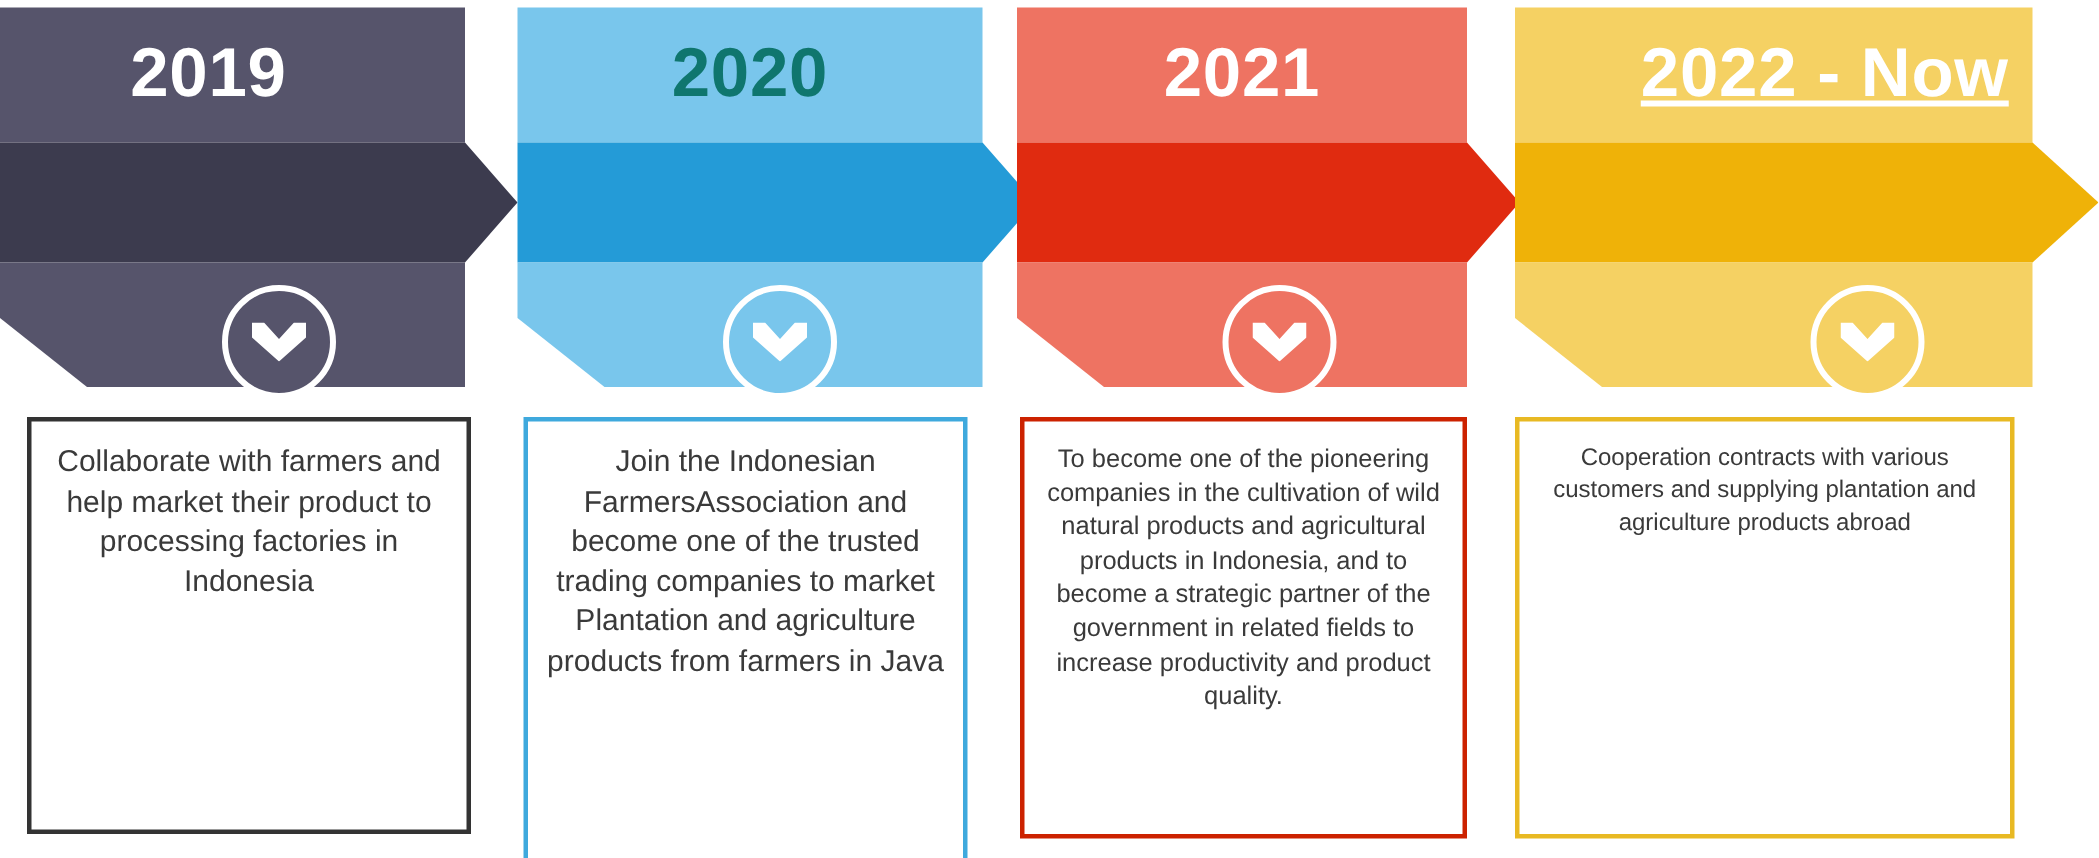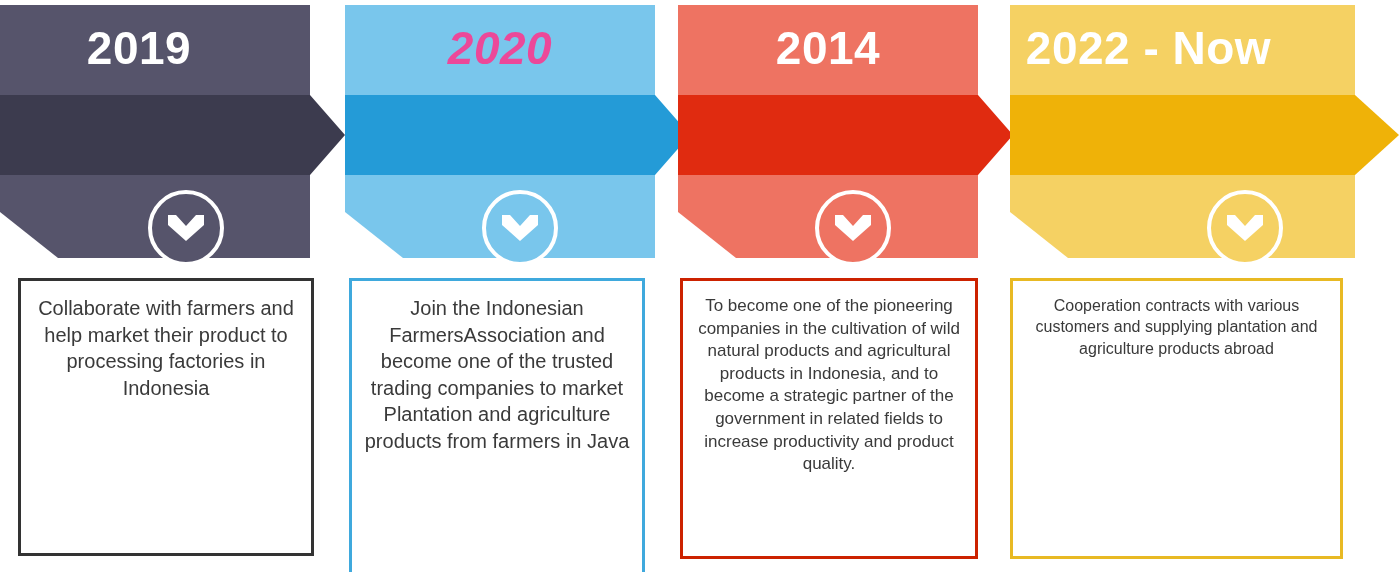--- a/index.html
+++ b/index.html
@@ -97,55 +97,55 @@
     <span class="body">Collaborate with farmers and help market their product to processing factories in Indonesia</span>
   </div>
 
   <div class="banner" style="left:345px; width:345px; height:260px;">
     <svg width="345" height="260" viewBox="0 0 345 260">
       <polygon points="0,5 310,5 310,95 0,95" fill="#79C6EC"></polygon>
       <polygon points="0,95 310,95 345,135 310,175 0,175" fill="#249BD7"></polygon>
       <polygon points="0,175 310,175 310,258 58,258 0,212" fill="#79C6EC"></polygon>
     </svg>
   </div>
-  <div class="year-label" style="left:345px; width:310px; color:#ec4899;font-style:italic;">2020</div>
+  <div class="year-label" style="left:345px; width:310px; color:#0f766e;">2020</div>
   <div class="badge" style="left:482px; top:190px; background:#79C6EC;">
     <svg width="36" height="26" viewBox="0 0 36 26">
       <polygon points="0,0 8,0 18,11 28,0 36,0 36,10 18,26 0,10" fill="#ffffff"></polygon>
     </svg>
   </div>
   <div class="textbox" style="left:349px; top:278px; width:296px; height:341px; border-color:#3FA9DD; font-size:20px;">
     <span class="body">Join the Indonesian FarmersAssociation and become one of the trusted trading companies to market Plantation and agriculture products from farmers in Java</span>
   </div>
 
   <div class="banner" style="left:678px; width:345px; height:260px;">
     <svg width="345" height="260" viewBox="0 0 345 260">
       <polygon points="0,5 300,5 300,95 0,95" fill="#EE7362"></polygon>
       <polygon points="0,95 300,95 335,135 300,175 0,175" fill="#E02B10"></polygon>
       <polygon points="0,175 300,175 300,258 58,258 0,212" fill="#EE7362"></polygon>
     </svg>
   </div>
-  <div class="year-label" style="left:678px; width:300px; color:#ffffff;">2014</div>
+  <div class="year-label" style="left:678px; width:300px; color:#ffffff;">2021</div>
   <div class="badge" style="left:815px; top:190px; background:#EE7362;">
     <svg width="36" height="26" viewBox="0 0 36 26">
       <polygon points="0,0 8,0 18,11 28,0 36,0 36,10 18,26 0,10" fill="#ffffff"></polygon>
     </svg>
   </div>
   <div class="textbox" style="left:680px; top:278px; width:298px; height:281px; border-color:#CC2200; font-size:17px;">
     <span class="body">To become one of the pioneering companies in the cultivation of wild natural products and agricultural products in Indonesia, and to become a strategic partner of the government in related fields to increase productivity and product quality.</span>
   </div>
 
   <div class="banner" style="left:1010px; width:389px; height:260px;">
     <svg width="389" height="260" viewBox="0 0 389 260">
       <polygon points="0,5 345,5 345,95 0,95" fill="#F5D163"></polygon>
       <polygon points="0,95 345,95 389,135 345,175 0,175" fill="#EFB208"></polygon>
       <polygon points="0,175 345,175 345,258 58,258 0,212" fill="#F5D163"></polygon>
     </svg>
   </div>
-  <div class="year-label" style="left:976px; width:345px; color:#ffffff;">2022 - Now</div>
+  <div class="year-label" style="left:1044px; width:345px; color:#ffffff;text-decoration:underline;">2022 - Now</div>
   <div class="badge" style="left:1207px; top:190px; background:#F5D163;">
     <svg width="36" height="26" viewBox="0 0 36 26">
       <polygon points="0,0 8,0 18,11 28,0 36,0 36,10 18,26 0,10" fill="#ffffff"></polygon>
     </svg>
   </div>
   <div class="textbox" style="left:1010px; top:278px; width:333px; height:281px; border-color:#E8B923; font-size:16px;">
     <span class="body">Cooperation contracts with various customers and supplying plantation and agriculture products abroad</span>
   </div>
 
 </div>

